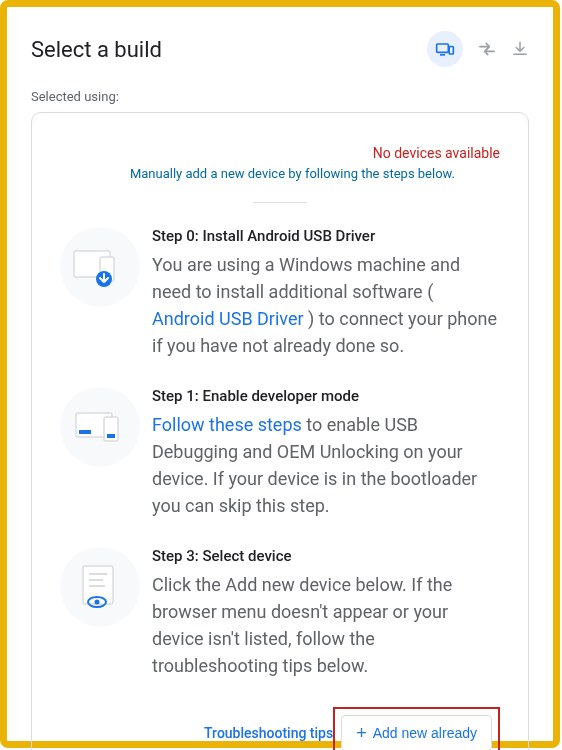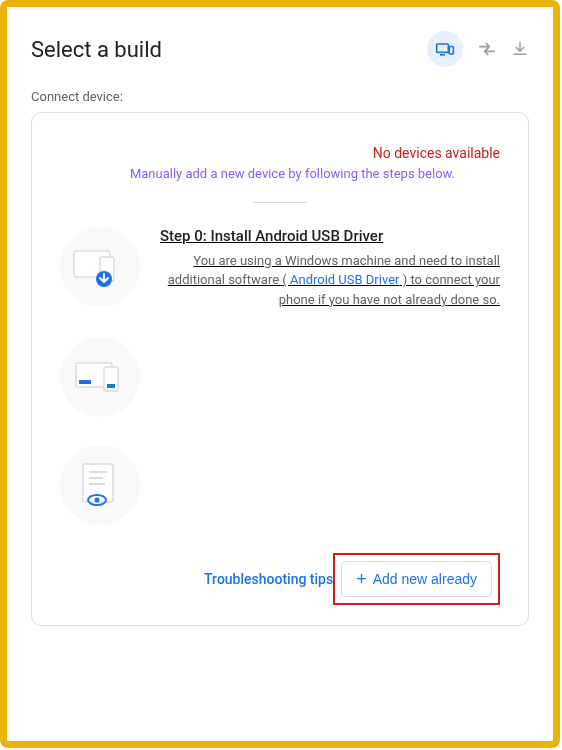--- a/index.html
+++ b/index.html
@@ -60,37 +60,36 @@
     .no-devices {
       text-align: right;
       margin-bottom: 18px;
     }
     .no-devices-title {
       color: #c5221f;
       font-size: 14px;
       margin-bottom: 4px;
     }
     .no-devices-sub {
-      color: #8b5cf6;
+      color: #0369a1;
       font-size: 13px;
       line-height: 1.45;
       max-width: 350px;
       margin: 0 auto;
     }
     .divider {
       width: 54px;
       height: 1px;
       background: #dadce0;
       margin: 14px auto 24px auto;
     }
     .step {
       display: flex;
-      gap: 20px;
+      gap: 12px;
       margin-bottom: 28px;
-      text-decoration: underline;
     }
     .step:last-of-type {
       margin-bottom: 20px;
     }
     .step-icon {
       width: 80px;
       height: 80px;
       border-radius: 50%;
       background: #f8f9fa;
       flex-shrink: 0;
@@ -101,24 +100,23 @@
     .step-content {
       flex: 1;
     }
     .step-title {
       font-size: 15px;
       font-weight: 500;
       color: #202124;
       margin-bottom: 6px;
     }
     .step-desc {
-      font-size: 13px;
+      font-size: 18px;
       color: #5f6368;
       line-height: 1.5;
-      text-align: right;
     }
     .link {
       color: #1a73e8;
       cursor: pointer;
     }
     .footer-row {
       display: flex;
       justify-content: flex-end;
       align-items: center;
       margin-top: 10px;
@@ -171,21 +169,21 @@
         <path d="M3 7 L15 7 M11 3 L15 7 L11 11" stroke-linecap="round" stroke-linejoin="round"></path>
         <path d="M21 13 L9 13 M13 9 L9 13 L13 17" stroke-linecap="round" stroke-linejoin="round"></path>
       </svg>
       <svg width="18" height="18" viewBox="0 0 24 24" fill="none" stroke="#9aa0a6" stroke-width="2">
         <path d="M12 3 L12 15 M7 10 L12 15 L17 10" stroke-linecap="round" stroke-linejoin="round"></path>
         <path d="M4 19 L20 19" stroke-linecap="round"></path>
       </svg>
     </div>
   </div>
 
-  <div class="selected-label">Connect device:</div>
+  <div class="selected-label">Selected using:</div>
 
   <div class="inner-card">
     <div class="no-devices">
       <div class="no-devices-title">No devices available</div>
       <div class="no-devices-sub">Manually add a new device by following the steps below.</div>
     </div>
     <div class="divider"></div>
 
     <div class="step">
       <div class="step-icon">
@@ -205,35 +203,45 @@
     </div>
 
     <div class="step">
       <div class="step-icon">
         <svg width="60" height="40" viewBox="0 0 60 40">
           <rect x="6" y="6" width="36" height="24" rx="2" fill="#fff" stroke="#dadce0" stroke-width="1.5"></rect>
           <rect x="9" y="23" width="12" height="4" fill="#1a73e8"></rect>
           <rect x="34" y="10" width="14" height="24" rx="2" fill="#fff" stroke="#dadce0" stroke-width="1.5"></rect>
           <rect x="37" y="27" width="8" height="4" fill="#1a73e8"></rect>
         </svg>
+      </div>
+      <div class="step-content">
+        <div class="step-title">Step 1: Enable developer mode</div>
+        <div class="step-desc">
+          <span class="link">Follow these steps</span><span> to enable USB Debugging and OEM Unlocking on your device. If your device is in the bootloader you can skip this step.</span>
+        </div>
       </div>
     </div>
 
 
     <div class="step">
       <div class="step-icon">
         <svg width="54" height="54" viewBox="0 0 54 54">
           <rect x="10" y="6" width="30" height="38" rx="2" fill="#fff" stroke="#dadce0" stroke-width="1.5"></rect>
           <line x1="16" y1="14" x2="34" y2="14" stroke="#dadce0" stroke-width="2"></line>
           <line x1="16" y1="20" x2="30" y2="20" stroke="#dadce0" stroke-width="2"></line>
           <line x1="16" y1="26" x2="32" y2="26" stroke="#dadce0" stroke-width="2"></line>
           <ellipse cx="24" cy="42" rx="9" ry="5" fill="none" stroke="#1a73e8" stroke-width="2"></ellipse>
           <circle cx="24" cy="42" r="2.5" fill="#1a73e8"></circle>
         </svg>
       </div>
+      <div class="step-content">
+        <div class="step-title">Step 3: Select device</div>
+        <div class="step-desc">Click the Add new device below. If the browser menu doesn't appear or your device isn't listed, follow the troubleshooting tips below.</div>
+      </div>
     </div>
 
     <div class="footer-row">
       <span class="tips-link">Troubleshooting tips</span>
       <div class="red-highlight">
         <button class="add-device-btn">
           <span class="plus">+</span>
           <span>Add new already</span>
         </button>
       </div>

